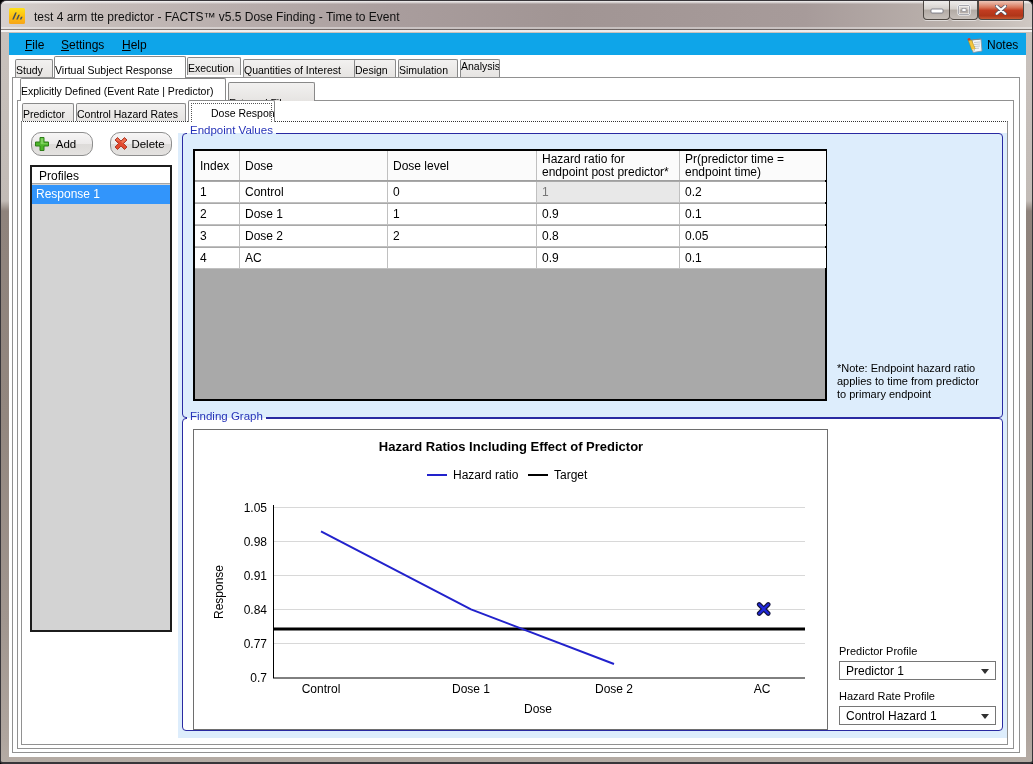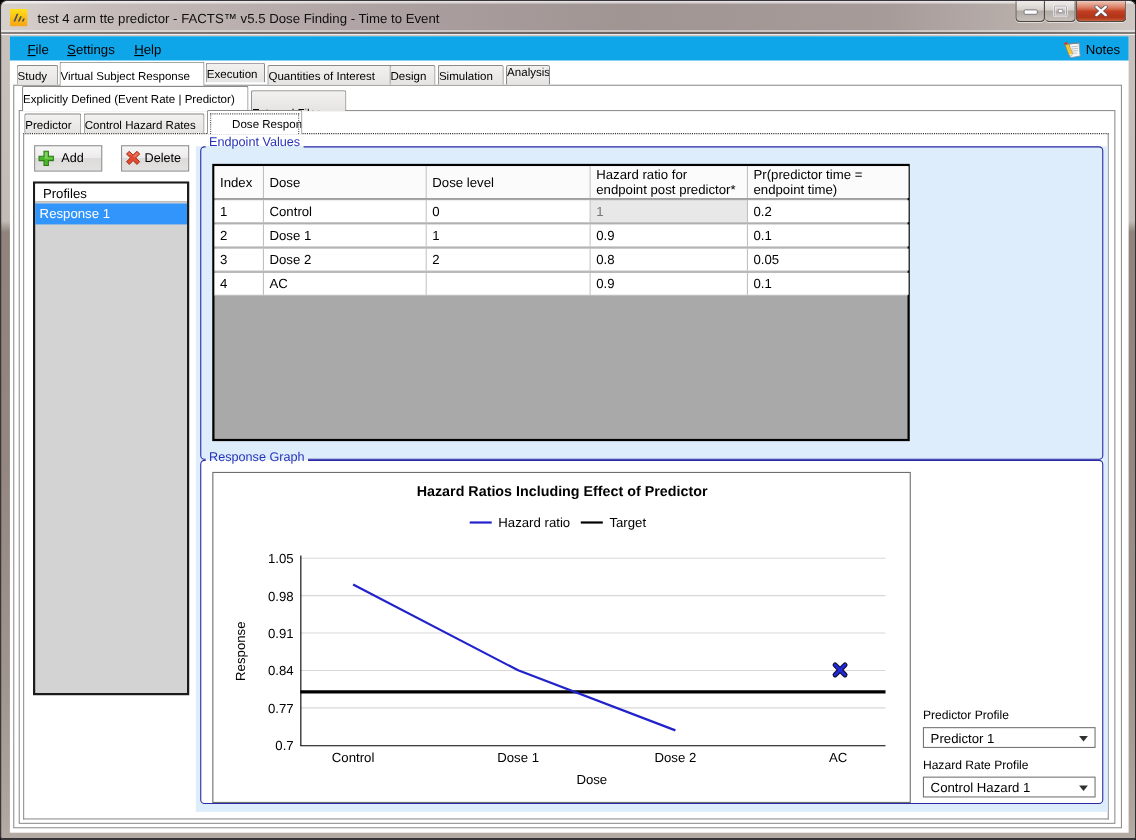--- a/index.html
+++ b/index.html
@@ -36,21 +36,21 @@
 .mitem { position:absolute; top:5px; font-size:12px; color:#000; }
 .uline { text-decoration:underline; }
 #notes { position:absolute; left:978px; top:5px; font-size:12px; color:#000; }
 
 .tab { position:absolute; font-size:10.5px; color:#000; white-space:nowrap;
   background:linear-gradient(#f2f1f0,#e6e4e2); border:1px solid #898989; border-bottom:none;
   border-radius:2px 2px 0 0; overflow:hidden; }
 .tabsel { background:#fff; z-index:5; }
 .page { position:absolute; background:#fff; border:1px solid #919191; }
 
-.btn { position:absolute; width:62px; height:24px; border:1px solid #8e8e8e; border-radius:0;
+.btn { position:absolute; width:62px; height:24px; border:1px solid #8e8e8e; border-radius:10px;
   background:linear-gradient(#f7f6f6,#eceaea 50%,#dddbd9 50%,#e4e2e0); font-size:11.5px; color:#000;
   font-family:"Liberation Sans", sans-serif; }
 
 #profilesbox { position:absolute; left:21px; top:132px; width:142px; height:467px;
   border:2px solid #1c1c1c; background:#d3d3d3; }
 #profhdr { position:absolute; left:0; top:0; width:100%; height:17px; background:#fff;
   border-bottom:1px solid #a5a5a5; font-size:12px; padding-left:7px; padding-top:2px; }
 #profsel { position:absolute; left:0; top:18px; width:100%; height:19px; background:#3295fb;
   color:#fff; font-size:12px; padding-left:4px; padding-top:2px; }
 
@@ -194,20 +194,21 @@
           <div class="cell" style="left:485px; width:146px; padding-top:3px; border-right:none;">0.05</div>
         </div>
         <div class="trow" style="top:97px; height:21px; border-bottom:1px solid #c0c0c0;">
           <div class="cell" style="left:0; width:45px; padding-top:3px;">4</div>
           <div class="cell" style="left:45px; width:148px; padding-top:3px;">AC</div>
           <div class="cell" style="left:193px; width:149px; padding-top:3px;"></div>
           <div class="cell" style="left:342px; width:143px; padding-top:3px;">0.9</div>
           <div class="cell" style="left:485px; width:146px; padding-top:3px; border-right:none;">0.1</div>
         </div>
       </div>
+      <div class="lbl12" style="left:654px; top:228px; line-height:13px; font-size:11px;">*Note: Endpoint hazard ratio<br>applies to time from predictor<br>to primary endpoint</div>
     </div>
     <div class="glabel" style="left:178px; top:91px; background:linear-gradient(#fff 0 9px, #ddedfc 9px 100%);">Endpoint Values</div>
 
     <div class="group" style="left:173px; top:385px; width:821px; height:313px; background:#fff;">
       <div id="chart">
         <svg width="635" height="301" viewBox="0 0 635 301">
           <text x="317" y="21" font-size="13" font-weight="bold" fill="#000" text-anchor="middle" font-family="Liberation Sans">Hazard Ratios Including Effect of Predictor</text>
           <line x1="233" y1="45" x2="253" y2="45" stroke="#2222cc" stroke-width="2"></line>
           <text x="259" y="49" font-size="12" fill="#000" font-family="Liberation Sans">Hazard ratio</text>
           <line x1="334" y1="45" x2="354" y2="45" stroke="#000" stroke-width="2"></line>
@@ -241,15 +242,15 @@
           <polyline points="127,101.3 277,179.4 420,234" fill="none" stroke="#2222cc" stroke-width="2" stroke-linejoin="round"></polyline>
           <path d="M565.2 174.5 L574.2 183.5 M574.2 174.5 L565.2 183.5" stroke="#14143c" stroke-width="4.6" stroke-linecap="round"></path>
           <path d="M565.2 174.5 L574.2 183.5 M574.2 174.5 L565.2 183.5" stroke="#2028dc" stroke-width="2.4" stroke-linecap="round"></path>
         </svg>
       </div>
       <div class="lbl12" style="left:656px; top:226px;">Predictor Profile</div>
       <div class="combo" style="left:656px; top:242px;">Predictor 1<span class="arr"></span></div>
       <div class="lbl12" style="left:656px; top:271px;">Hazard Rate Profile</div>
       <div class="combo" style="left:656px; top:287px;">Control Hazard 1<span class="arr"></span></div>
     </div>
-    <div class="glabel" style="left:178px; top:377px; background:linear-gradient(#ddedfc 0 8px, #fff 8px 100%);">Response Graph</div>
+    <div class="glabel" style="left:178px; top:377px; background:linear-gradient(#ddedfc 0 8px, #fff 8px 100%);">Finding Graph</div>
   </div>
 </div>
 
 </body></html>

